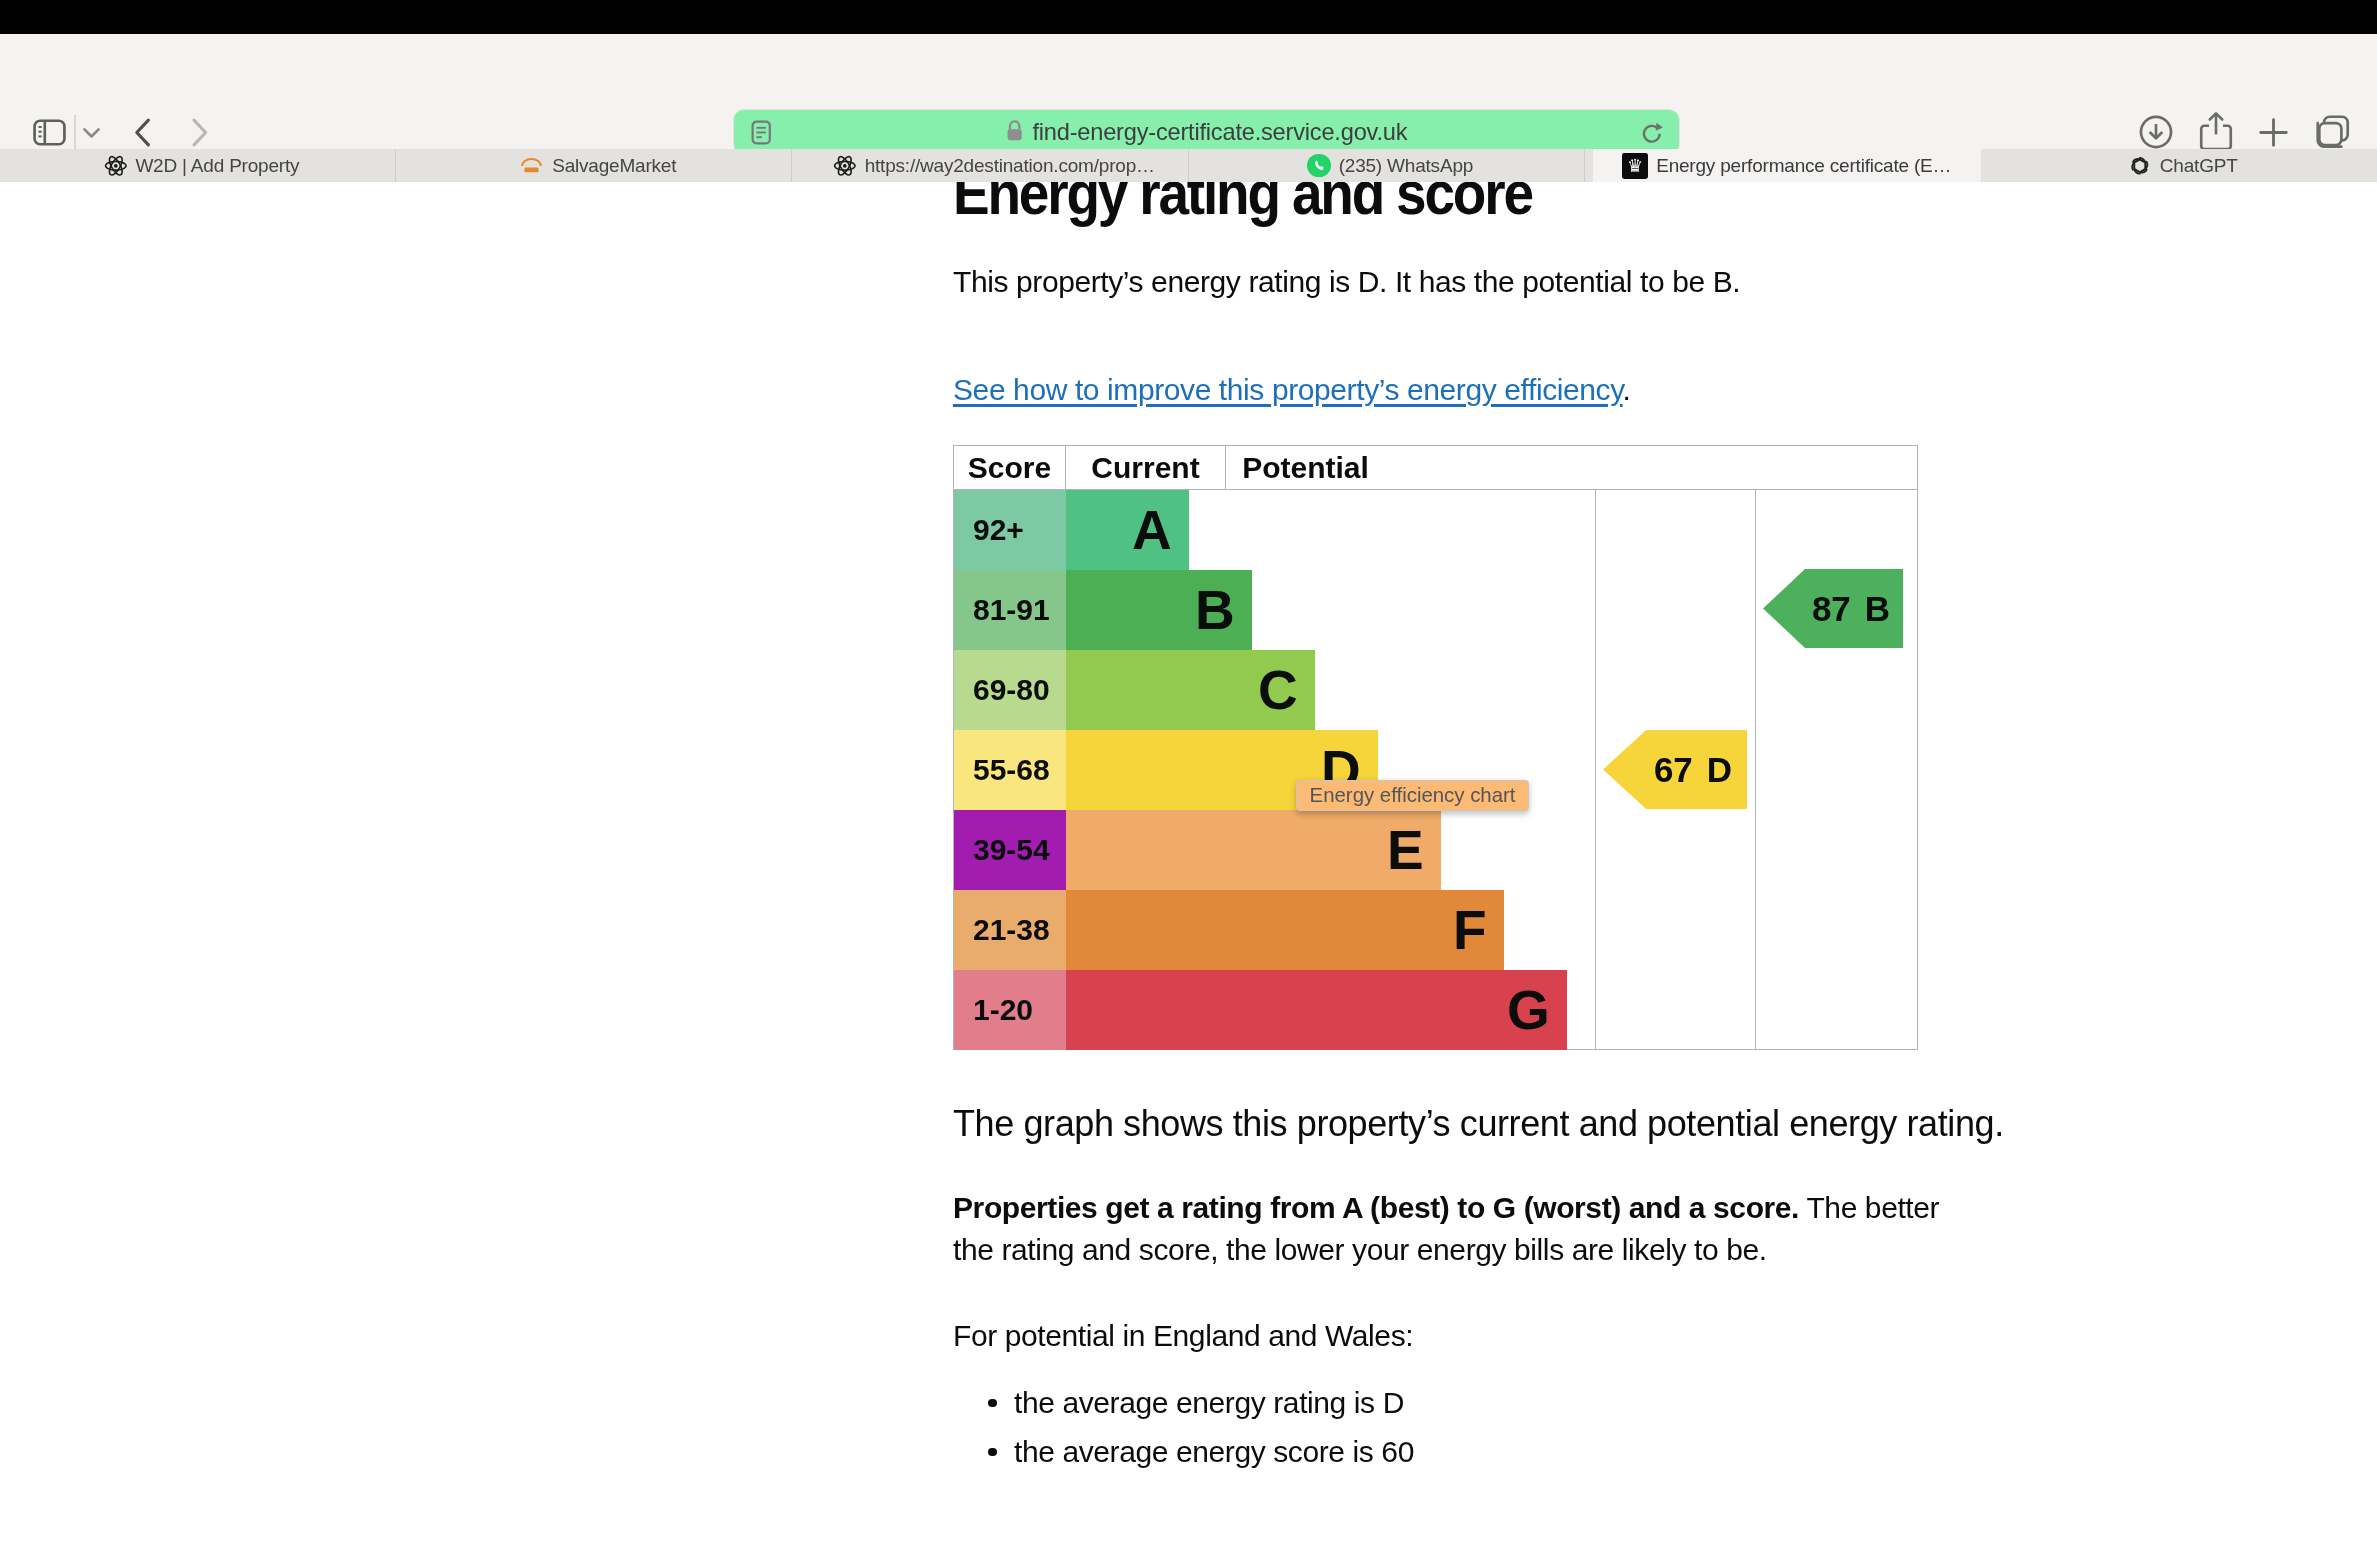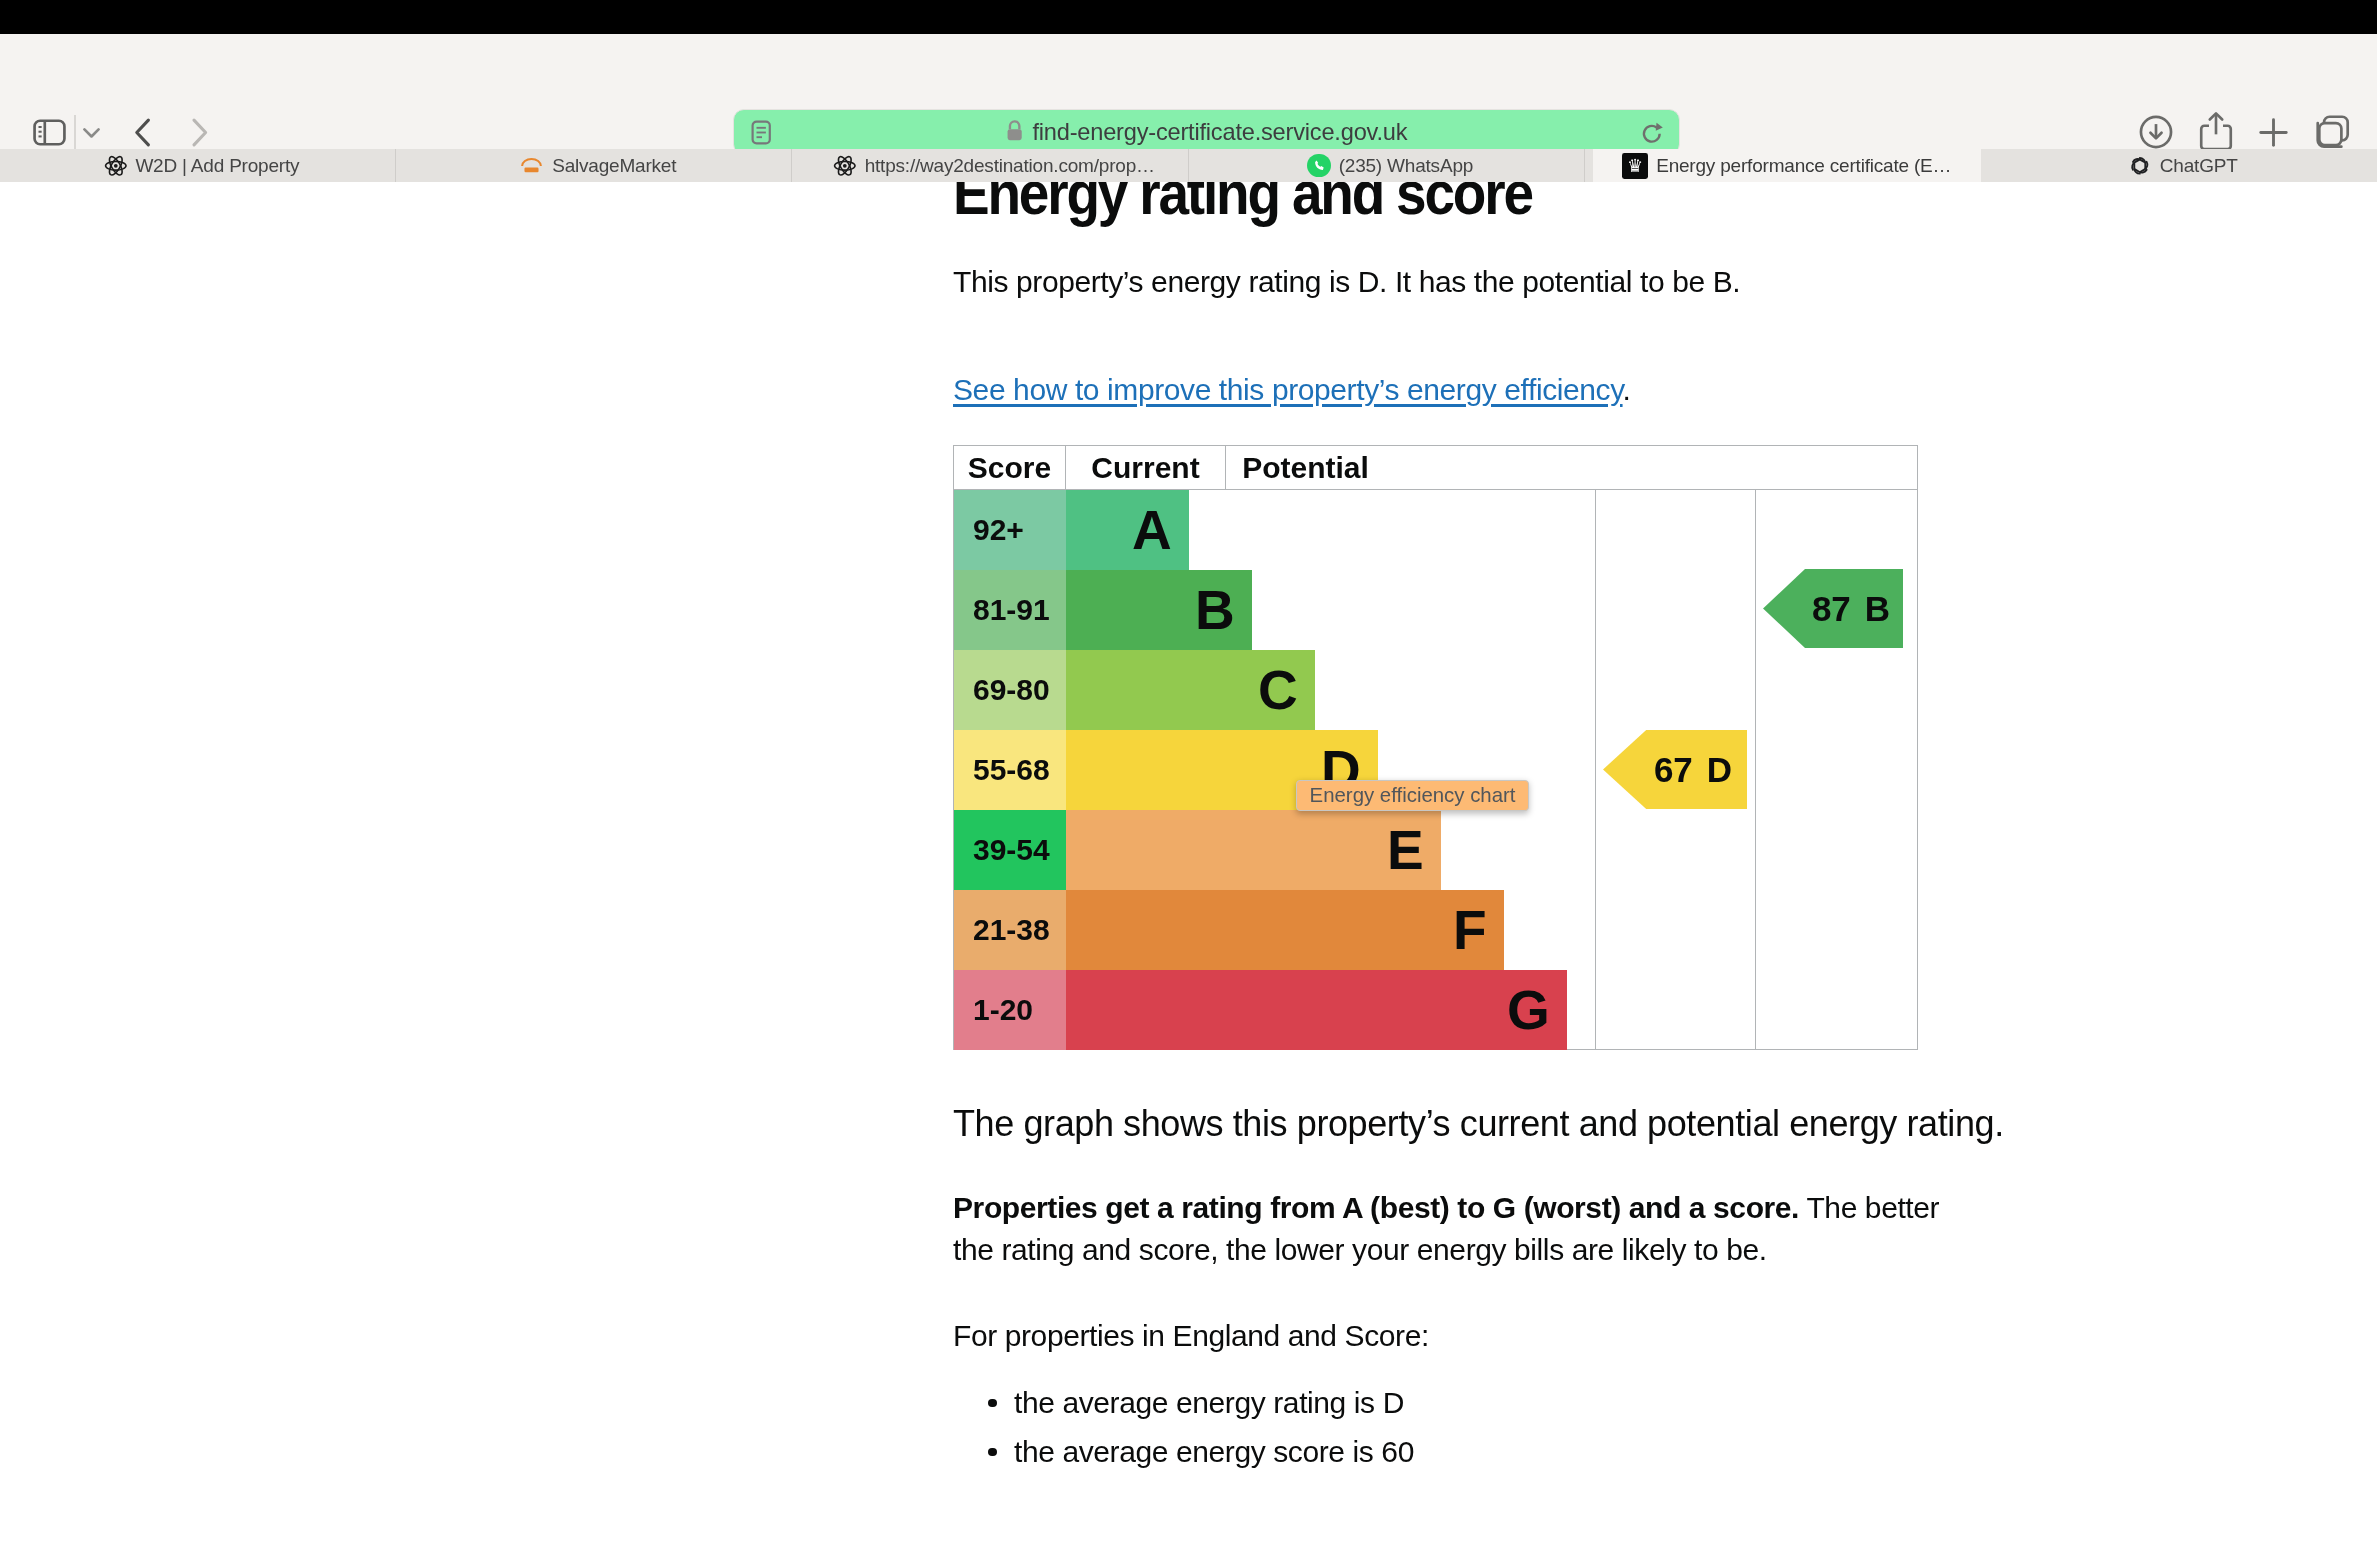--- a/index.html
+++ b/index.html
@@ -281,21 +281,21 @@
     </div>
     <div class="epc-row">
       <div class="score" style="background: rgb(249, 230, 126);">55-68</div>
       <div class="rating">
           <div class="bar" style="background: rgb(246, 213, 59); width: 312px;">D</div>
         </div>
       <div class="cur"></div>
         <div class="pot"></div>
     </div>
     <div class="epc-row">
-      <div class="score" style="background: #22c55e;">39-54</div>
+      <div class="score" style="background: #a21caf;">39-54</div>
       <div class="rating">
           <div class="bar" style="background: rgb(239, 171, 103); width: 375px;">E</div>
         </div>
       <div class="cur"></div>
         <div class="pot"></div>
     </div>
     <div class="epc-row">
       <div class="score" style="background: rgb(233, 172, 108);">21-38</div>
       <div class="rating">
           <div class="bar" style="background: rgb(225, 136, 59); width: 438px;">F</div>
@@ -321,20 +321,20 @@
         <span>B</span>
     </div>
   </div>
 
   <div class="tooltip">Energy efficiency chart</div>
 
   <p class="caption">The graph shows this property’s current and potential energy rating.</p>
 
   <p class="explainer"><b>Properties get a rating from A (best) to G (worst) and a score.</b><span> The better the rating and score, the lower your energy bills are likely to be.</span></p>
 
-  <p class="regions">For properties in England and Score:</p>
+  <p class="regions">For potential in England and Wales:</p>
 
   <ul class="bullets">
     <li>the average energy rating is D</li>
     <li>the average energy score is 60</li>
   </ul>
 </div>
 
 
 </body></html>

